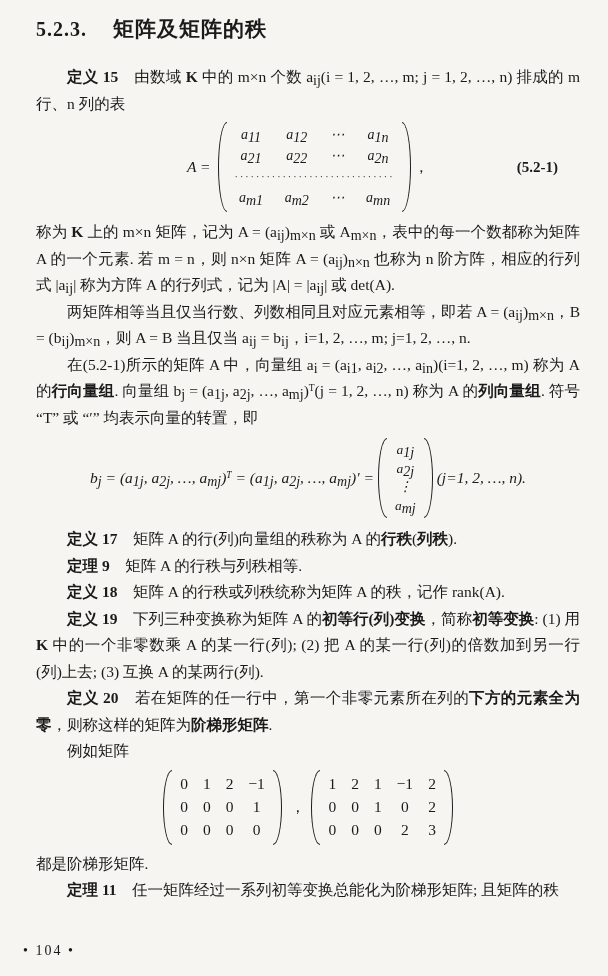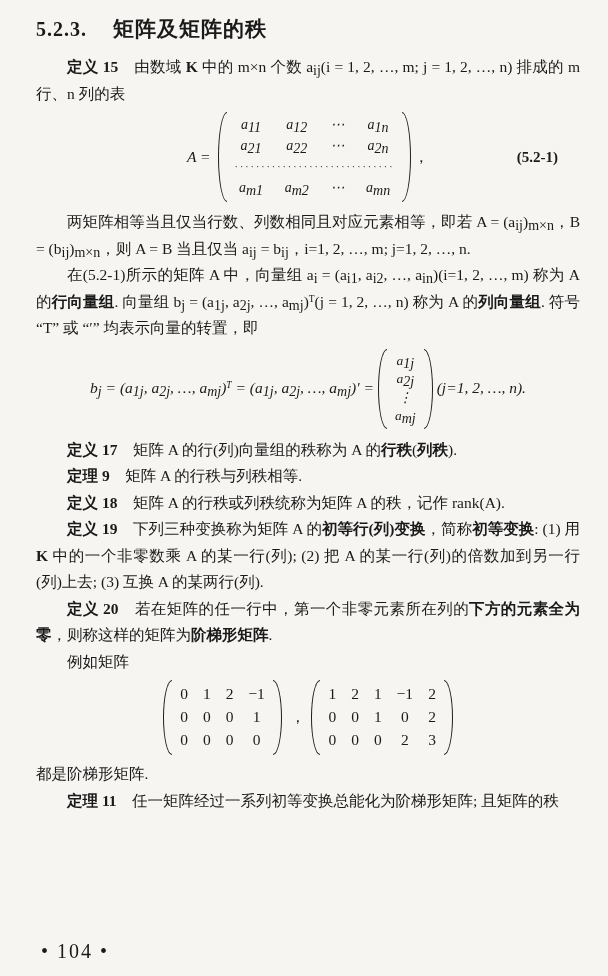--- a/index.html
+++ b/index.html
@@ -17,21 +17,21 @@
   }
   p { text-align: justify; }
   p.indent { text-indent: 2em; }
   b { font-weight: 700; }
   sub { font-size: 14px; vertical-align: -3px; line-height: 0; }
   sup { font-size: 9.5px; vertical-align: 5px; line-height: 0; }
 
   .heading {
     display: flex; align-items: flex-start;
     font-weight: 700; font-size: 21px; line-height: 30px;
-    margin: 2px 0 10px 0; letter-spacing: 1px;
+    margin: 2px 0 20px 0; letter-spacing: 1px;
   }
   .sec-num { margin-right: 26px; font-size: 20px; }
 
   .eq { position: relative; display: flex; align-items: center; justify-content: center; }
   .eq1 { margin: 5px 0 7px 0; }
   .eq-b { margin: 7px 0 8px 0; gap: 4px; }
   .eq-ex { margin: 5px 0 6px 0; gap: 6px; }
   .eq-tag { position: absolute; right: 22px; top: 50%; transform: translateY(-50%); font-weight: 700; font-size: 15px; text-align: center; }
 
   .math { font-style: italic; }
@@ -47,22 +47,22 @@
   .span-all {
     grid-column: 1 / -1; justify-self: stretch; text-align: center;
     font-size: 10px; letter-spacing: 2px; overflow: hidden; white-space: nowrap;
     font-style: normal;
   }
   .m-main .grid { grid-auto-rows: 21px; font-size: 14px; column-gap: 13px; }
   .m-vec  .grid { grid-auto-rows: 18.5px; font-size: 13.5px; }
   .m-ex   .grid { grid-auto-rows: 23px; font-size: 15.5px; column-gap: 15px; font-style: normal; }
 
   .footer {
-    position: absolute; left: 41px; bottom: 12px;
-    font-size: 20px; letter-spacing: 2px;
+    position: absolute; left: 23px; bottom: 12px;
+    font-size: 14px; letter-spacing: 2px;
   }
 </style>
 </head>
 <body>
 
 <div class="page">
 
   <div class="heading">
     <span class="sec-num">5.2.3.</span>
     <span class="sec-title">矩阵及矩阵的秩</span>
@@ -88,20 +88,21 @@
           <span class="mcell">a<sub>m2</sub></span>
           <span class="mcell">⋯</span>
           <span class="mcell">a<sub>mn</sub></span>
         </span>
       <span class="paren r"></span>
     </span>
     <span class="mcomma">，</span>
     <span class="eq-tag">(5.2-1)</span>
   </div>
 
+  <p>称为 <b>K</b> 上的 m×n 矩阵，记为 A = (a<sub>ij</sub>)<sub>m×n</sub> 或 A<sub>m×n</sub>，表中的每一个数都称为矩阵 A 的一个元素. 若 m = n，则 n×n 矩阵 A = (a<sub>ij</sub>)<sub>n×n</sub> 也称为 n 阶方阵，相应的行列式 |a<sub>ij</sub>| 称为方阵 A 的行列式，记为 |A| = |a<sub>ij</sub>| 或 det(A).</p>
   <p class="indent">两矩阵相等当且仅当行数、列数相同且对应元素相等，即若 A = (a<sub>ij</sub>)<sub>m×n</sub>，B = (b<sub>ij</sub>)<sub>m×n</sub>，则 A = B 当且仅当 a<sub>ij</sub> = b<sub>ij</sub>，i=1, 2, …, m; j=1, 2, …, n.</p>
   <p class="indent">在(5.2-1)所示的矩阵 A 中，向量组 a<sub>i</sub> = (a<sub>i1</sub>, a<sub>i2</sub>, …, a<sub>in</sub>)(i=1, 2, …, m) 称为 A 的<b>行向量组</b>. 向量组 b<sub>j</sub> = (a<sub>1j</sub>, a<sub>2j</sub>, …, a<sub>mj</sub>)<sup>T</sup>(j = 1, 2, …, n) 称为 A 的<b>列向量组</b>. 符号 “T” 或 “′” 均表示向量的转置，即</p>
 
   <div class="eq eq-b">
     <span class="math">b<sub>j</sub> = (a<sub>1j</sub>, a<sub>2j</sub>, …, a<sub>mj</sub>)<sup>T</sup> = (a<sub>1j</sub>, a<sub>2j</sub>, …, a<sub>mj</sub>)′ =</span>
     <span class="matrix m-vec">
       <span class="paren l"></span>
       <span class="grid math" style="grid-template-columns: repeat(1, auto);">
           <span class="mcell">a<sub>1j</sub></span>
           <span class="mcell">a<sub>2j</sub></span>

